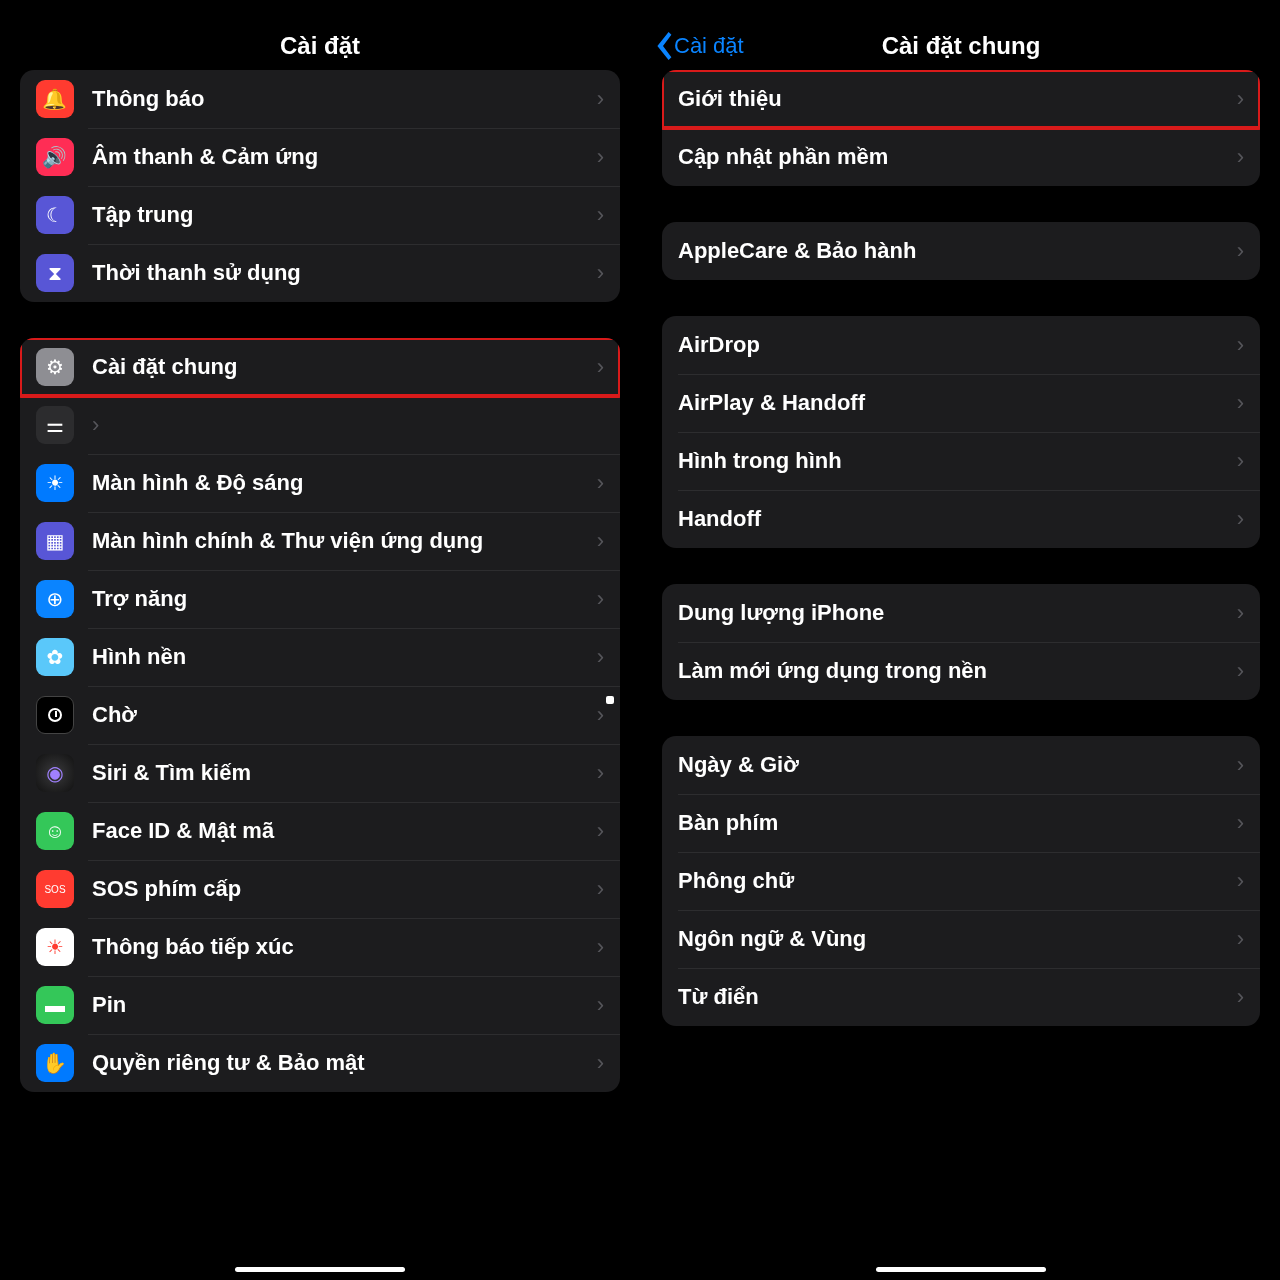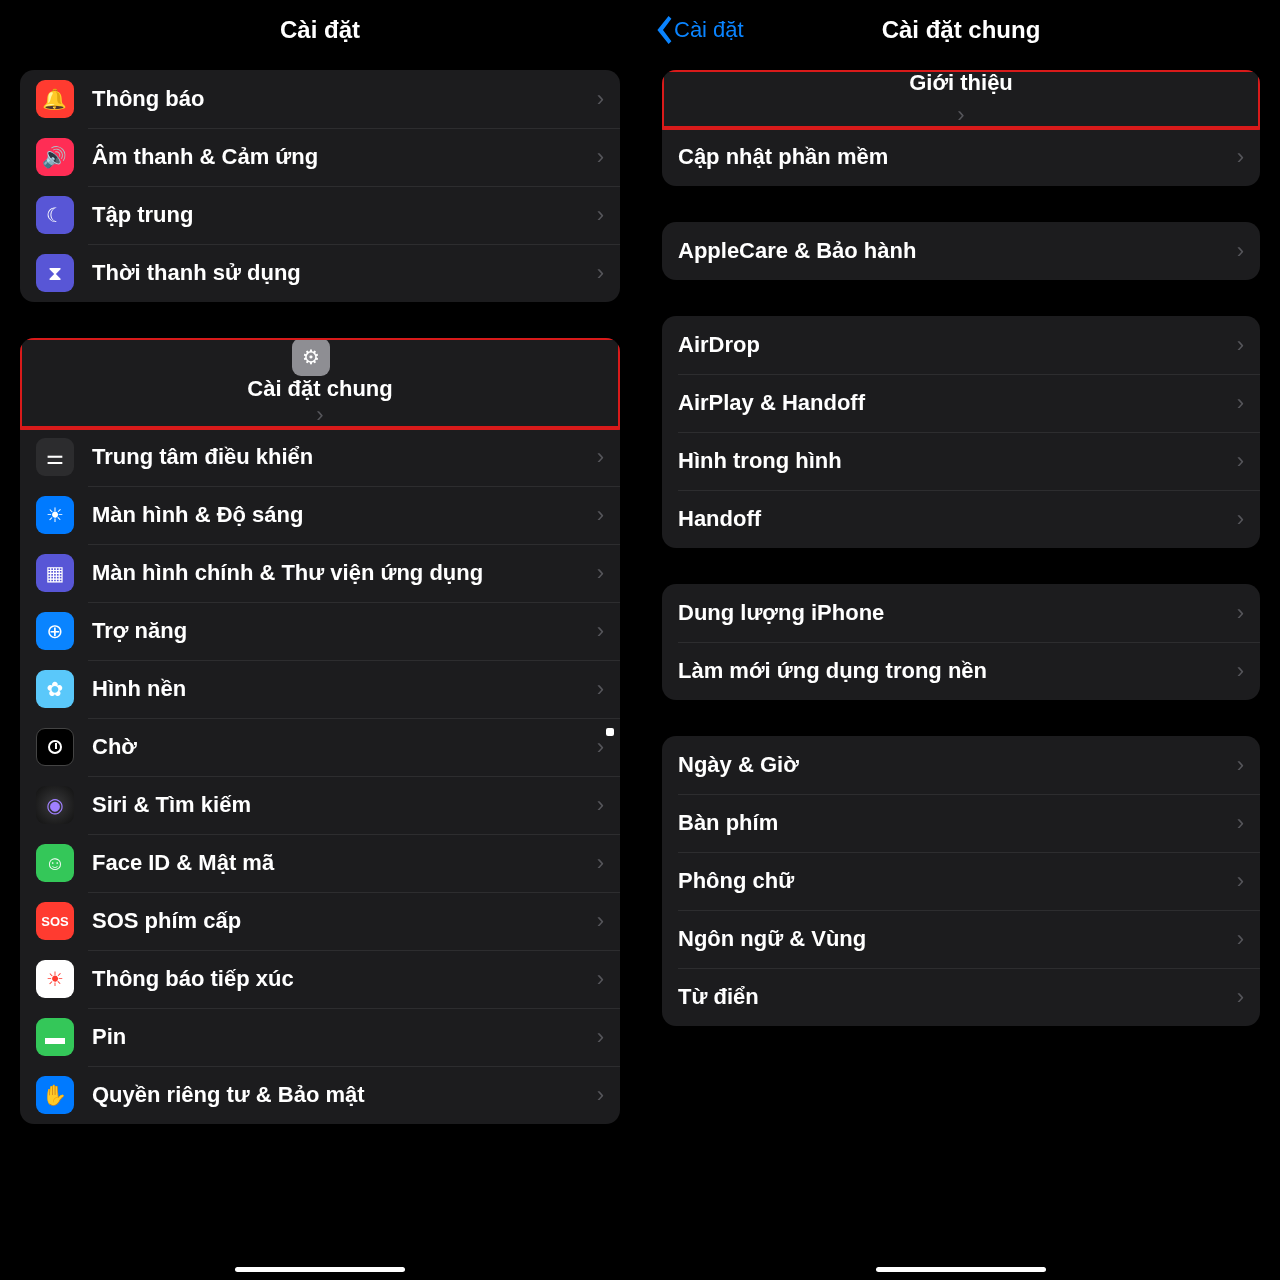--- a/index.html
+++ b/index.html
@@ -15,21 +15,21 @@
     width: 50%;
     height: 100%;
     position: relative;
     background: #000;
     overflow: hidden;
   }
   .phone + .phone { border-left: 2px solid #000; }
   .nav {
     height: 60px;
     display: flex;
-    align-items: center;
+    align-items: flex-end;
     justify-content: center;
     position: relative;
     color: #fff;
   }
   .nav-title {
     font-size: 24px;
     font-weight: 600;
     color: #fff;
   }
   .nav-back {
@@ -92,21 +92,20 @@
   .row .chev {
     color: #55555a;
     font-size: 22px;
   }
   .row.highlight {
     outline: 4px solid #d91a1a;
     outline-offset: -2px;
     z-index: 5;
     position: relative;
     border-radius: 2px;
-    flex-direction: column;
   }
   .homebar {
     position: absolute;
     bottom: 8px;
     left: 50%;
     transform: translateX(-50%);
     width: 170px;
     height: 5px;
     background: #fff;
     border-radius: 3px;
@@ -156,21 +155,20 @@
         </div>
       </div>
       <div class="group">
         <div class="row highlight">
           <div class="icon bg-gray">⚙</div>
           <div class="label">Cài đặt chung</div>
           <div class="chev">›</div>
         </div>
         <div class="row">
           <div class="icon bg-darkgray">⚌</div>
-          <div class="label">Trung tâm điều khiển</div>
           <div class="chev">›</div>
         </div>
         <div class="row">
           <div class="icon bg-blue">☀</div>
           <div class="label">Màn hình &amp; Độ sáng</div>
           <div class="chev">›</div>
         </div>
         <div class="row">
           <div class="icon bg-purple">▦</div>
           <div class="label">Màn hình chính &amp; Thư viện ứng dụng</div>
@@ -200,21 +198,21 @@
           <div class="icon bg-siri" style="background: radial-gradient(circle, rgb(58, 58, 60), rgb(17, 17, 17)); color: rgb(160, 128, 255);">◉</div>
           <div class="label">Siri &amp; Tìm kiếm</div>
           <div class="chev">›</div>
         </div>
         <div class="row">
           <div class="icon bg-green">☺</div>
           <div class="label">Face ID &amp; Mật mã</div>
           <div class="chev">›</div>
         </div>
         <div class="row">
-          <div class="icon bg-red" style="font-size: 13px; font-weight: 700;">SOS</div>
+          <div class="icon bg-red" style="font-size: 10px; font-weight: 400;">SOS</div>
           <div class="label">SOS phím cấp</div>
           <div class="chev">›</div>
         </div>
         <div class="row">
           <div class="icon bg-white" style="color: rgb(255, 59, 48);">☀</div>
           <div class="label">Thông báo tiếp xúc</div>
           <div class="chev">›</div>
         </div>
         <div class="row">
           <div class="icon bg-green">▬</div>

